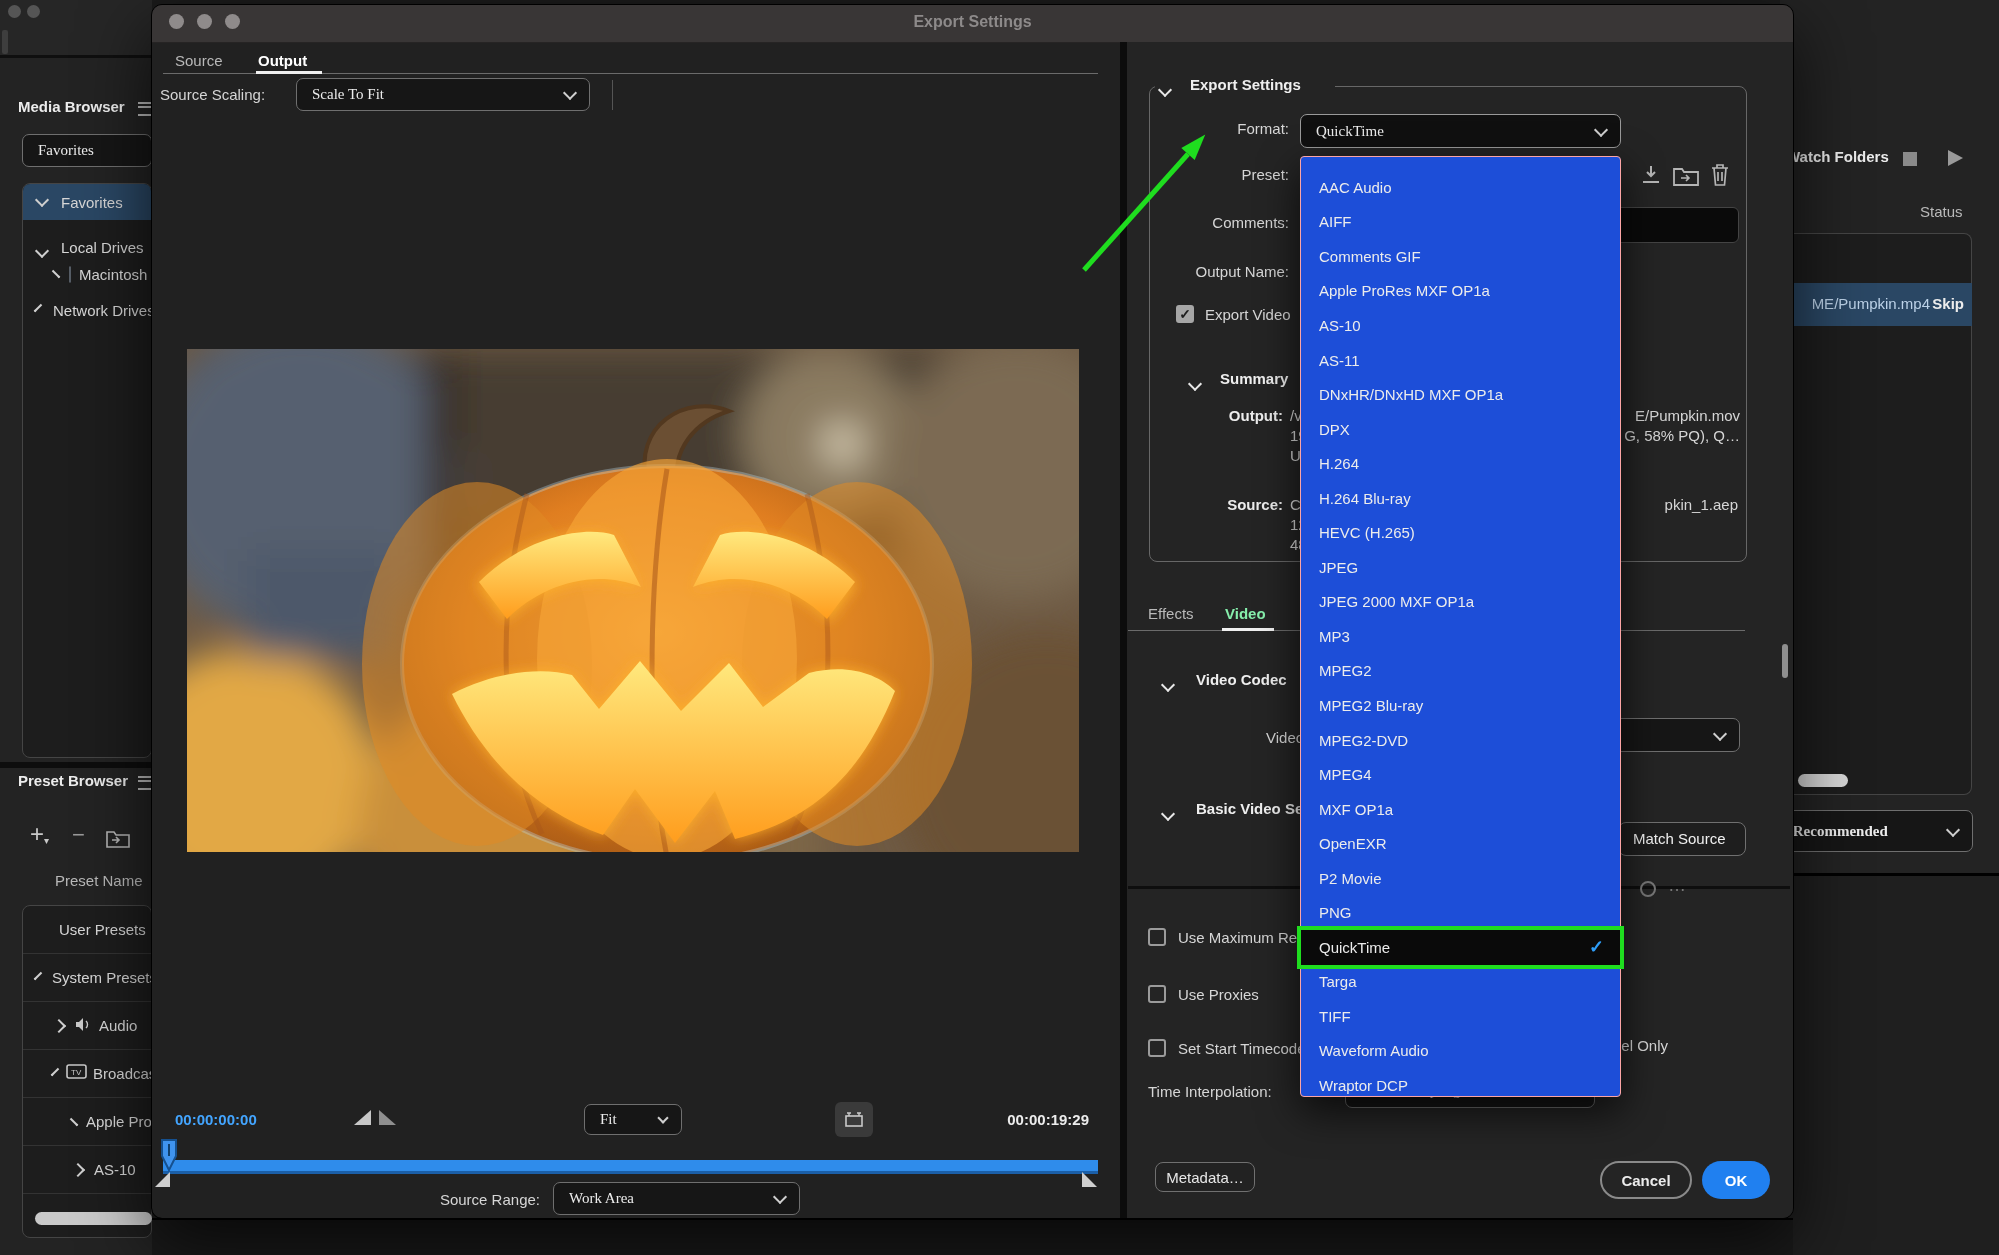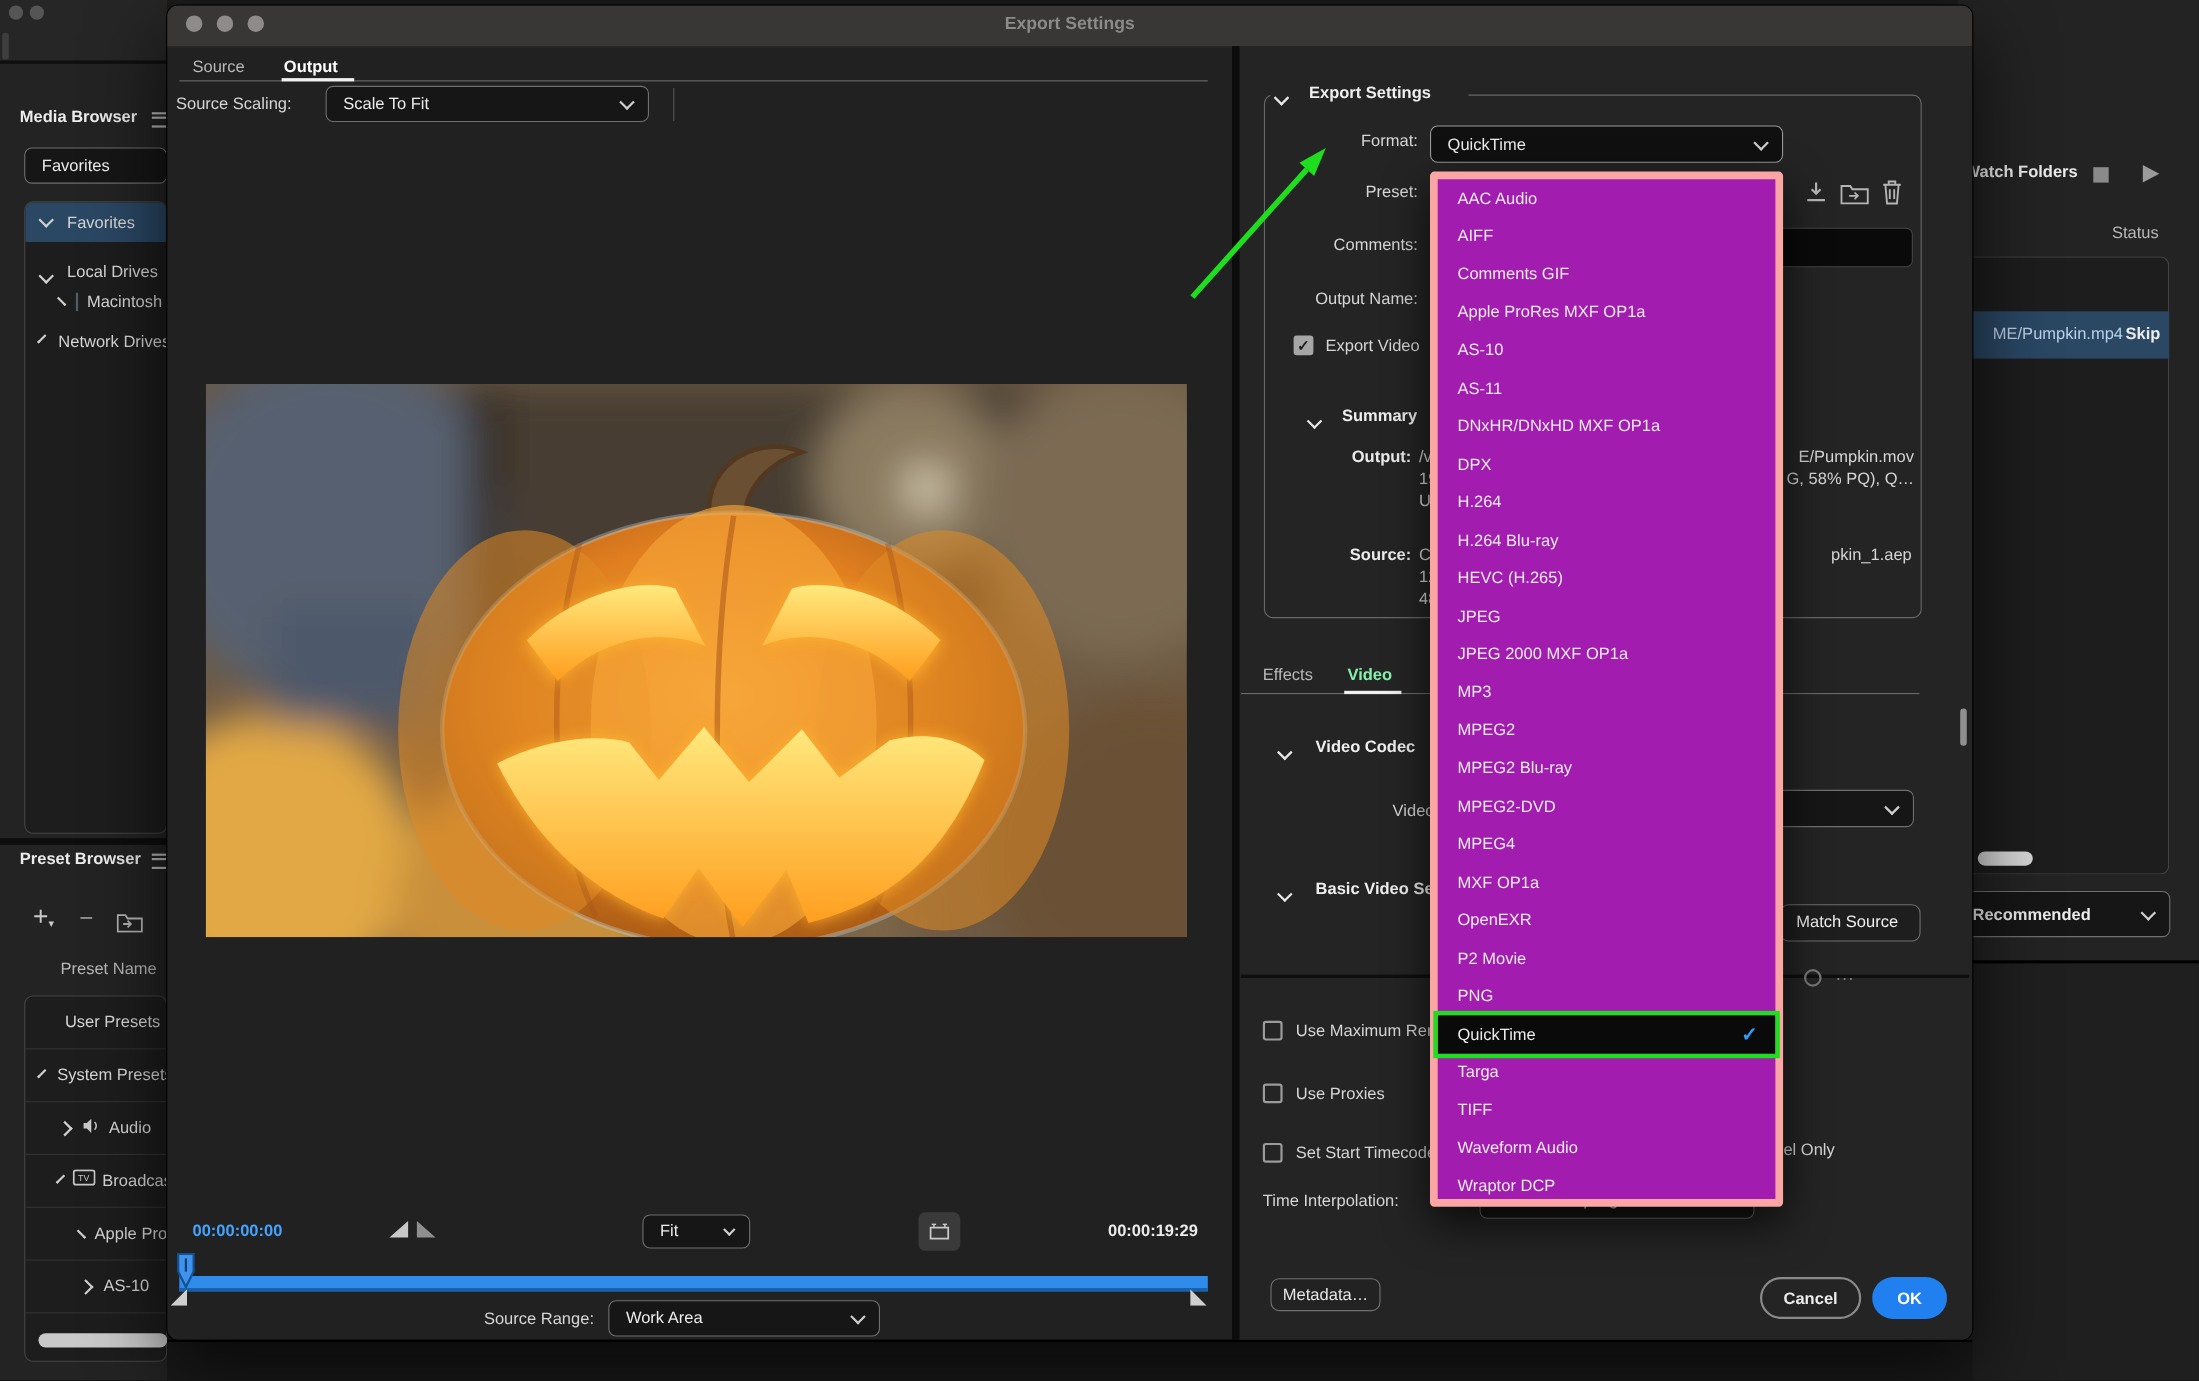--- a/index.html
+++ b/index.html
@@ -9,35 +9,35 @@
   .t{font-size:15px;color:#d6d6d6;white-space:nowrap;}
   .b{font-weight:bold;color:#ececec;}
   .dim{color:#b9b9b9;}
   .rt{text-align:right;}
   
   .chev{display:inline-block;width:8px;height:8px;border-right:2px solid #cfcfcf;border-bottom:2px solid #cfcfcf;transform:rotate(45deg);}
   .chev.r{transform:rotate(-45deg);}
   .chev.sm{width:6px;height:6px;}
   
   .dd{background:#161616;border:1.5px solid #6f6f6f;border-radius:7px;display:flex;align-items:center;color:#ececec;font-size:15px;box-sizing:border-box;}
-  .dd .val{padding-left:15px;}
+  .dd .val{padding-left:15px;font-family:Liberation Serif, serif;}
   .dd .chev{margin-left:auto;margin-right:14px;margin-top:-3px;}
   
   .panelbox{background:#1d1d1d;border:1px solid #454545;border-radius:8px;box-sizing:border-box;}
   .treerow{display:flex;align-items:center;color:#d6d6d6;font-size:15px;white-space:nowrap;}
   .sep{border-bottom:1px solid #333;}
   .selrow{background:#2a4764;}
   
   .cb{width:18px;height:18px;border:2px solid #9b9b9b;border-radius:3px;box-sizing:border-box;background:transparent;}
   .cb.on{background:#a6a6a6;border-color:#a6a6a6;color:#1d1d1d;font-weight:bold;font-size:14px;line-height:15px;text-align:center;}
   
   .btn{display:flex;align-items:center;justify-content:center;border-radius:8px;border:1.5px solid #707070;color:#e8e8e8;font-size:15px;background:#222;box-sizing:border-box;}
   .pill{border-radius:20px;}
   
-  #format-menu{background:#a21caf;border:7px solid #fca5a5;border-radius:4px;box-shadow:0 14px 40px rgba(0,0,0,.7);padding-top:0;box-sizing:border-box;}
+  #format-menu{background:#1d4ed8;border:1px solid #fca5a5;border-radius:4px;box-shadow:0 14px 40px rgba(0,0,0,.7);padding-top:13px;box-sizing:border-box;}
   .fmt-item{height:34.55px;display:flex;align-items:center;padding-left:18px;color:#ececec;font-size:15px;white-space:nowrap;}
   .fmt-item.sel{outline:4px solid #1fdd1f;background:#0a0a0a;position:relative;z-index:3;}
   .fmt-item .check{margin-left:auto;margin-right:16px;color:#2e9df7;font-weight:bold;font-size:18px;}
   .hline{background:#6b6b6b;height:1px;}
   .glabel{font-weight:bold;color:#efefef;font-size:15px;}
 </style>
 </head>
 <body>
 <div id="stage">
 

